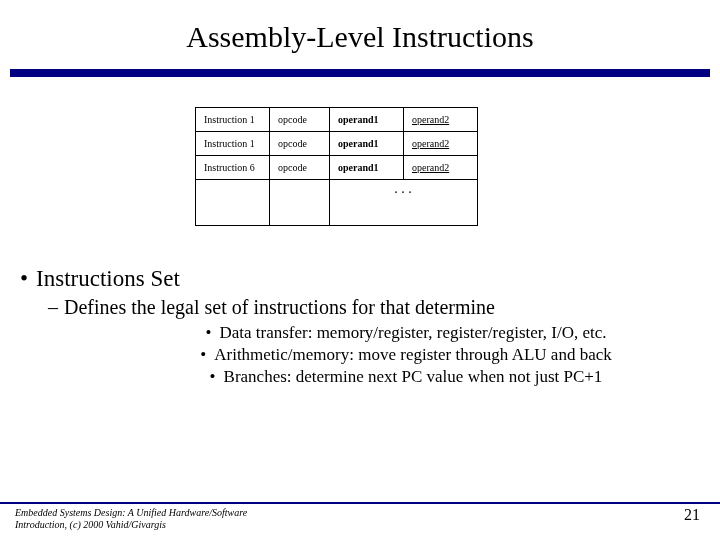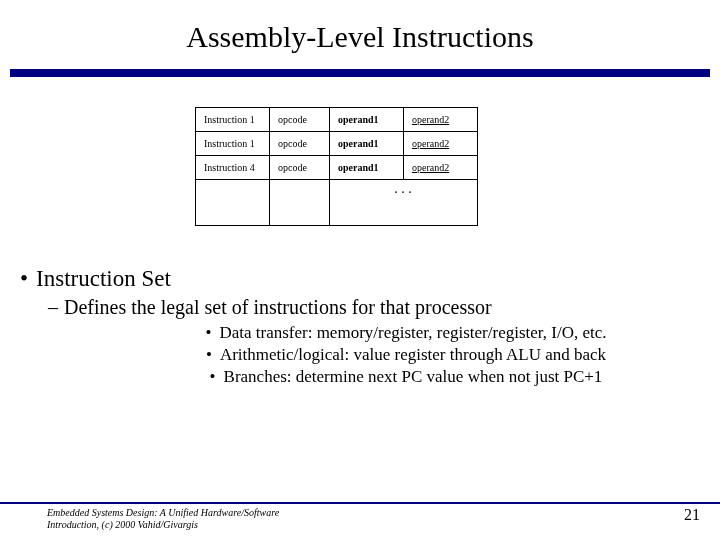--- a/index.html
+++ b/index.html
@@ -68,21 +68,20 @@
       text-align: center;
     }
     .lvl3 .dot { margin-right: 8px; }
     .footer {
       position: absolute;
       bottom: 10px;
       left: 0;
       width: 100%;
       border-top: 2px solid #000080;
       padding-top: 3px;
-      padding-left: 32px;
     }
     .foot-left {
       font-style: italic;
       font-size: 10px;
       margin-left: 15px;
       max-width: 240px;
       line-height: 1.15;
     }
     .foot-right {
       position: absolute;
@@ -106,45 +105,45 @@
     <td class="op1">operand1</td>
     <td class="op2">operand2</td>
   </tr>
   <tr>
     <td class="instr">Instruction 1</td>
     <td class="opcode">opcode</td>
     <td class="op1">operand1</td>
     <td class="op2">operand2</td>
   </tr>
   <tr>
-    <td class="instr">Instruction 4</td>
+    <td class="instr">Instruction 6</td>
     <td class="opcode">opcode</td>
     <td class="op1">operand1</td>
     <td class="op2">operand2</td>
   </tr>
   <tr>
     <td class="instr"></td>
     <td class="opcode"></td>
     <td class="op1 dots" colspan="2">. . .</td>
   </tr>
 </tbody>
   </table>
 
 <div class="content">
   <div class="lvl1">
-    <span class="bullet">•</span><span>Instruction Set</span>
+    <span class="bullet">•</span><span>Instructions Set</span>
   </div>
   <div class="lvl2">
-    <span class="dash">–</span><span>Defines the legal set of instructions for that processor</span>
+    <span class="dash">–</span><span>Defines the legal set of instructions for that determine</span>
   </div>
   <div class="lvl3">
     <span class="dot">•</span><span>Data transfer: memory/register, register/register, I/O, etc.</span>
   </div>
   <div class="lvl3">
-    <span class="dot">•</span><span>Arithmetic/logical: value register through ALU and back</span>
+    <span class="dot">•</span><span>Arithmetic/memory: move register through ALU and back</span>
   </div>
   <div class="lvl3">
     <span class="dot">•</span><span>Branches: determine next PC value when not just PC+1</span>
   </div>
 </div>
 
 <div class="footer">
   <div class="foot-left">Embedded Systems Design: A Unified Hardware/Software Introduction, (c) 2000 Vahid/Givargis</div>
   <div class="foot-right">21</div>
 </div>

